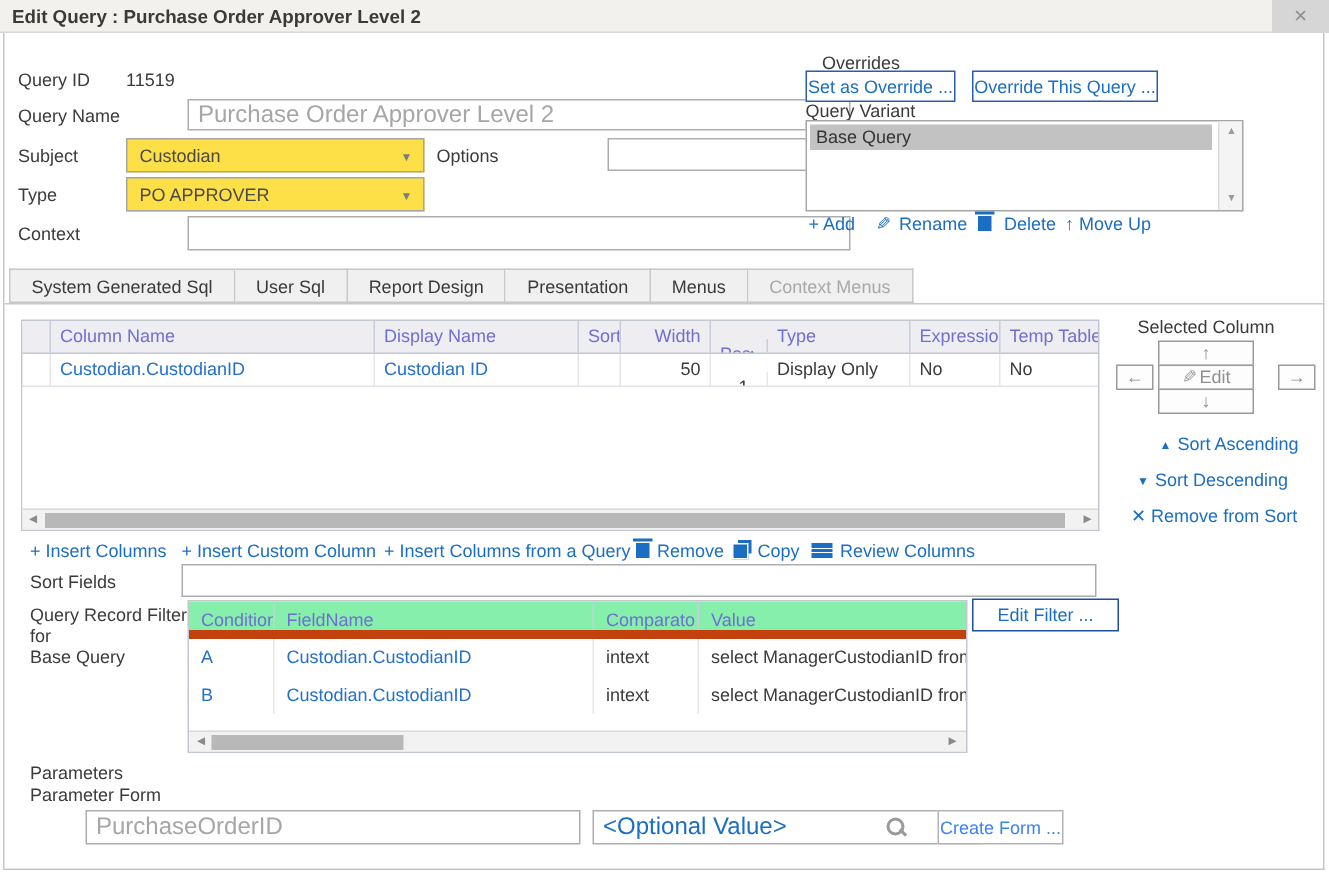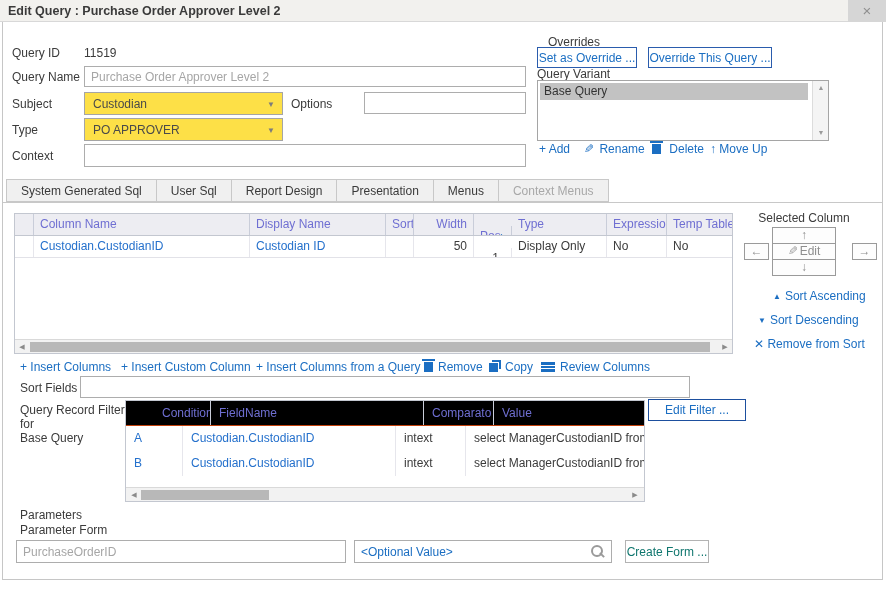--- a/index.html
+++ b/index.html
@@ -7,28 +7,28 @@
   body { font-family: "Liberation Sans", sans-serif; font-size: 12px; color: #3b3b3b; }
   .dialog { position: relative; width: 886px; height: 592px; background: #fff; overflow: hidden; }
 
   
   .titlebar { position:absolute; left:0; top:0; width:886px; height:22px; background:#f2f1ee; border-bottom:1px solid #d8d8d8; }
   .title { position:absolute; left:8px; top:4px; font-weight:bold; font-size:12.5px; color:#3a3a3a; }
   .close-btn { position:absolute; right:0; top:0; width:38px; height:22px; background:#d6d6d6; color:#8f8f8f; font-size:15px; text-align:center; line-height:21px; cursor:default; }
   .frame { position:absolute; left:2px; top:22px; width:881px; height:558px; border:1px solid #c6c6c6; border-top:none; }
 
   .lbl { position:absolute; color:#3b3b3b; white-space:nowrap; }
-  .inp { position:absolute; border:1px solid #adadad; background:#fff; padding:0 6px; font-family:"Liberation Sans",sans-serif; font-size:12px; color:#3b3b3b; outline:none; }
+  .inp { position:absolute; border:1px solid #adadad; background:#fff; padding:0 6px; font-family:"Liberation Sans",sans-serif; font-size:16px; color:#3b3b3b; outline:none;margin-left:41px; }
   .inp.muted { color:#a6a6a6; }
   .inp.bluetext { color:#1b6ec2; }
   .ddl { position:absolute; border:1px solid #a5a5a5; background:#fde047; padding:4px 20px 0 8px; color:#4a4a4a; }
   .ddl .caret { position:absolute; right:7px; top:7px; font-size:8px; color:#7c7c7c; }
 
   .blue-btn { position:absolute; border:1px solid #2a5cad; background:#fff; color:#1b6ec2; font-size:12px; text-align:center; cursor:pointer; font-family:"Liberation Sans",sans-serif; }
-  .gray-btn { position:absolute; border:1px solid #b3b3b3; background:#fff; color:#0f766e; font-size:12px; text-align:center; font-family:"Liberation Sans",sans-serif; }
+  .gray-btn { position:absolute; border:1px solid #b3b3b3; background:#fff; color:#3b82f6; font-size:12px; text-align:center; font-family:"Liberation Sans",sans-serif; }
   .blue-link { color:#1b6ec2; cursor:pointer; white-space:nowrap; }
 
   
   .listbox { position:absolute; left:537px; top:80px; width:292px; height:61px; border:1px solid #a5a5a5; background:#fff; }
   .listbox .vscroll { position:absolute; right:0; top:0; width:16px; height:100%; background:#f4f4f4; border-left:1px solid #dcdcdc; }
   .listbox .vscroll .sa { position:absolute; left:0; width:16px; height:12px; font-size:7px; color:#9a9a9a; text-align:center; line-height:12px; }
   .listbox .item { margin:2px; margin-right:20px; height:17px; line-height:17px; padding-left:4px; background:#c2c2c2; color:#333; }
   .qv-actions { position:absolute; top:142px; height:16px; }
 
   
@@ -60,21 +60,21 @@
   
   .sq-btn { position:absolute; border:1px solid #9a9a9a; background:#fdfdfd; color:#8f8f8f; text-align:center; font-size:12px; line-height:15px; }
   .sc-link { position:absolute; color:#1b6ec2; white-space:nowrap; cursor:pointer; }
   .tri { font-size:8px; vertical-align:1px; margin-right:4px; }
 
   
   .tb-item { position:absolute; top:360px; height:15px; color:#1b6ec2; cursor:pointer; white-space:nowrap; }
 
   
   .ftable { position:absolute; left:125px; top:400px; width:520px; height:102px; border:1px solid #c3c7d0; background:#fff; display:flex; flex-direction:column; }
-  .fhead { display:flex; height:25px; background:#000000; color:#6f6fd2; border-bottom:1px solid #c2410c; flex:none;padding-left:28px; }
+  .fhead { display:flex; height:25px; background:#86efac; color:#6f6fd2; border-bottom:6px solid #c2410c; flex:none; }
   .fhead .fc { border-right:1px solid #c9cdd9; padding:0 8px; line-height:24px; white-space:nowrap; overflow:hidden; }
   .frow { display:flex; height:25px; flex:none; }
   .frow .fc { border-right:1px solid #e6e6ec; padding:0 8px; line-height:24px; white-space:nowrap; overflow:hidden; }
   .fc.f0{width:57px;flex:none;} .fc.f1{width:213px;flex:none;} .fc.f2{width:70px;flex:none;} .fc.f3{flex:1;border-right:none;}
   .ffill { flex:1; }
 
   
   .trash-icon { display:inline-block; width:9px; height:10px; background:#1b6ec2; position:relative; margin-right:5px; vertical-align:-1px; }
   .trash-icon::before { content:""; position:absolute; top:-3px; left:-2px; width:13px; height:2px; background:#1b6ec2; }
   .copy-icon { display:inline-block; width:13px; height:13px; position:relative; margin-right:4px; vertical-align:-2px; }

